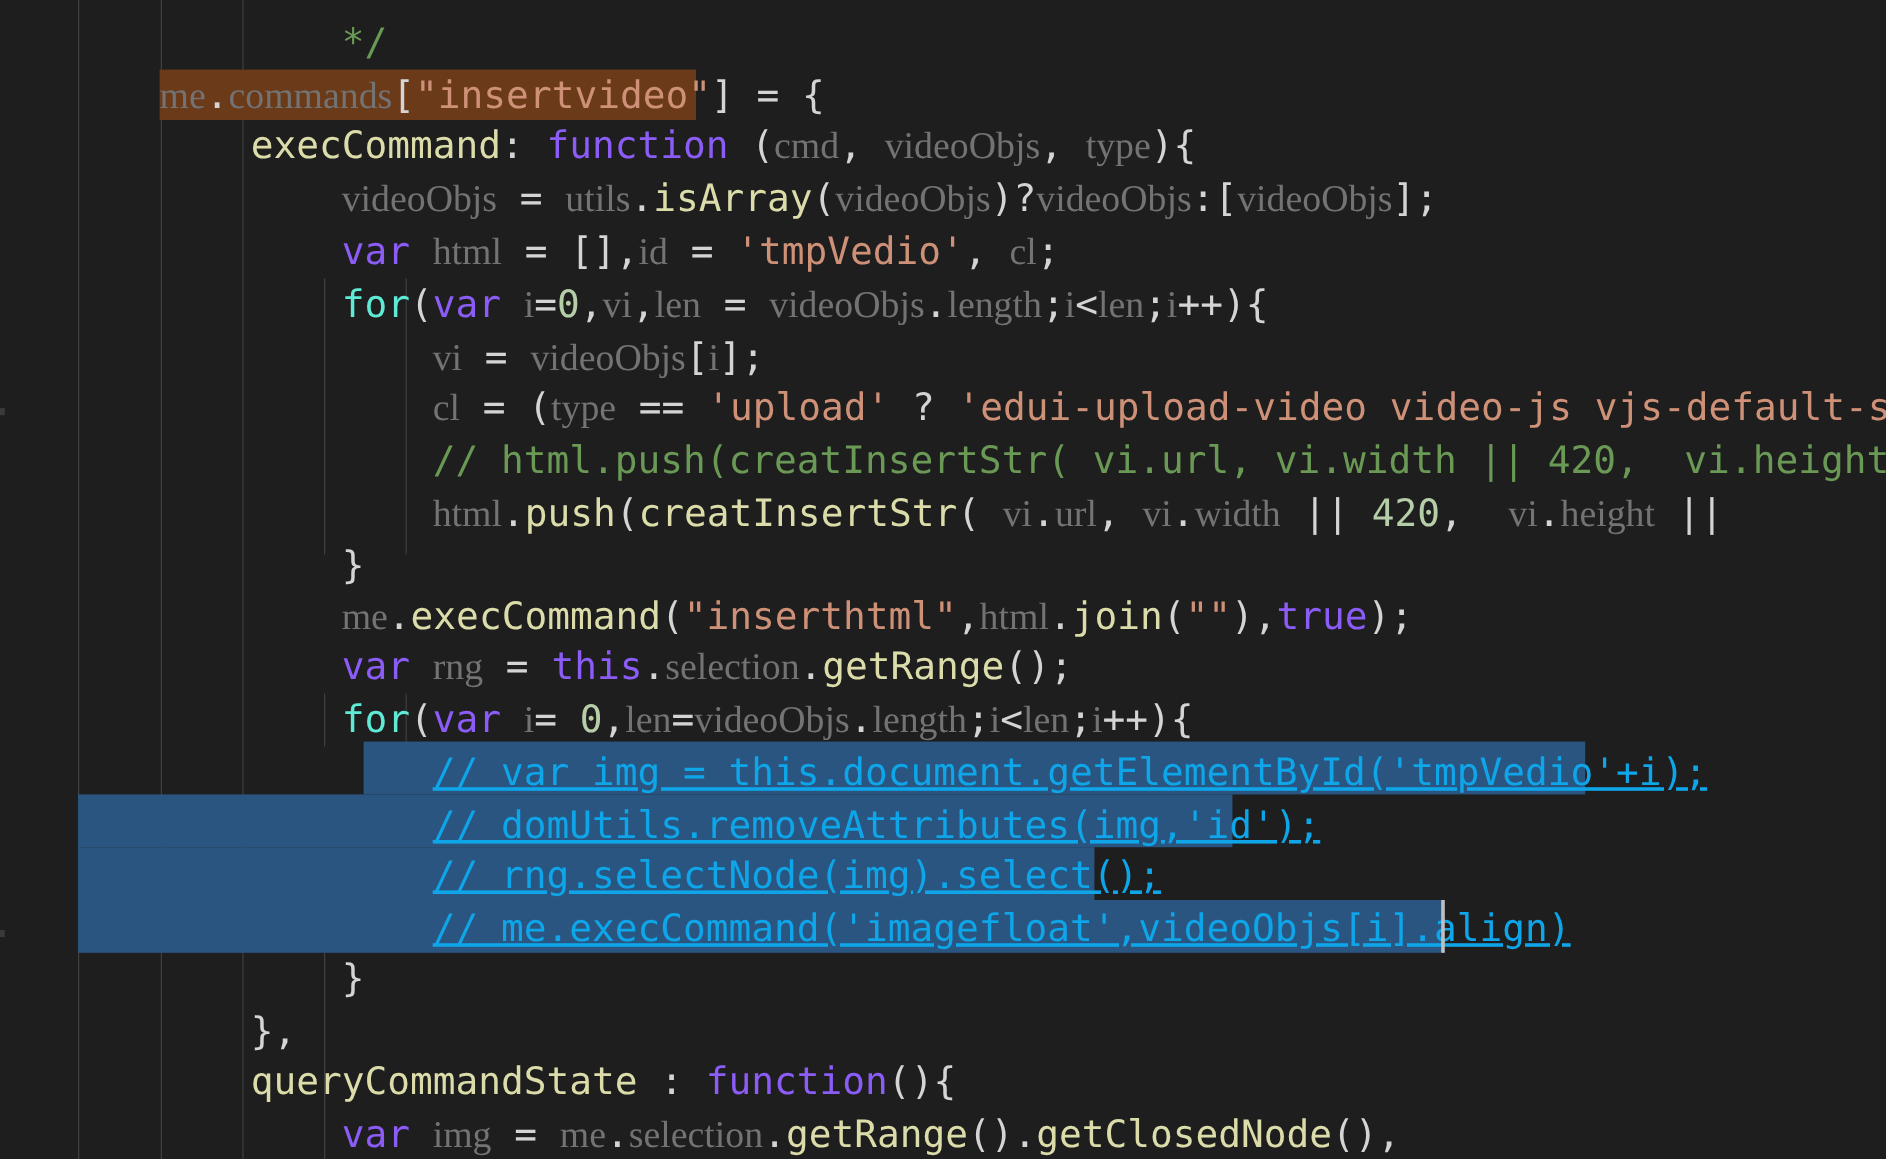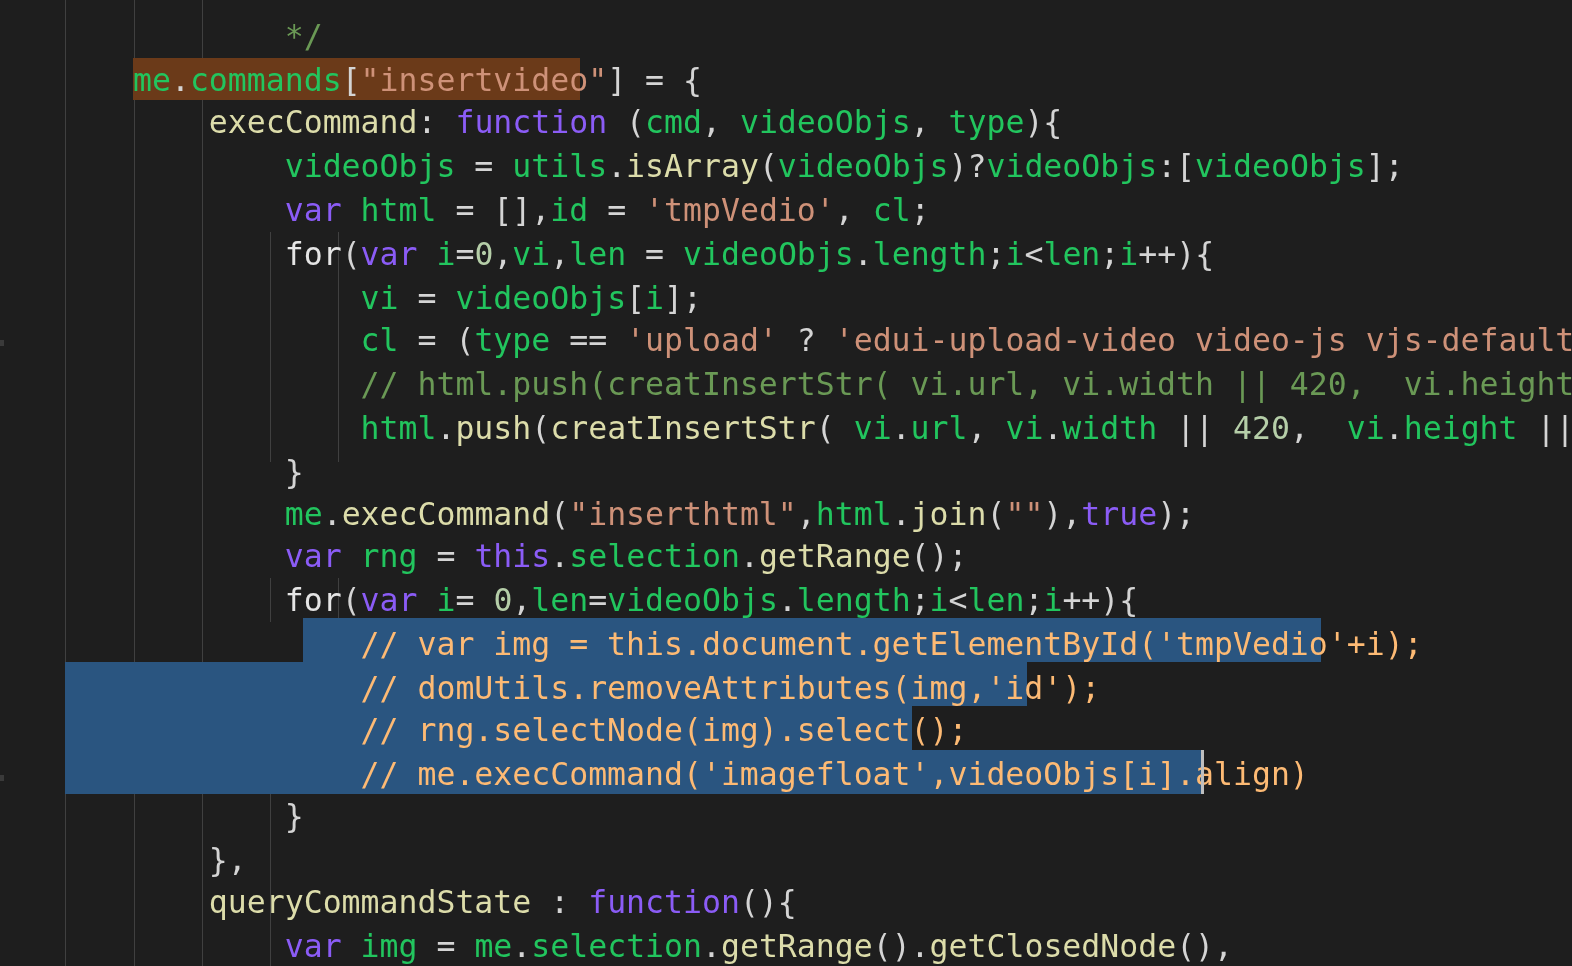--- a/index.html
+++ b/index.html
@@ -71,28 +71,28 @@
     pointer-events: none;
   }
   .edge-mark {
     position: absolute;
     background: #3a3a3a;
     pointer-events: none;
   }
 
   
   .t-plain   { color: #d4d4d4; }
-  .t-kw      { color: #e5e5e5; }   
+  .t-kw      { color: #5eead4; }   
   .t-kw2     { color: #8b5cf6; }   
-  .t-var     { color: #22c55e; }   
+  .t-var     { color: #737373; font-family: Liberation Serif, serif; }   
   .t-fn      { color: #dcdcaa; }   
   .t-str     { color: #ce9178; }   
   .t-num     { color: #b5cea8; }   
   .t-com     { color: #6a9955; }   
-  .t-com-sel { color: #fdba74; }   
+  .t-com-sel { color: #0ea5e9; text-decoration: underline; }   
   .t-punct   { color: #d4d4d4; }
 </style>
 </head>
 <body>
 
 <div id="editor">
 
   <div id="guides">
       <div class="guide" style="left: 65px; top: 0px; height: 966px;"></div>
       <div class="guide" style="left: 134px; top: 0px; height: 966px;"></div>

